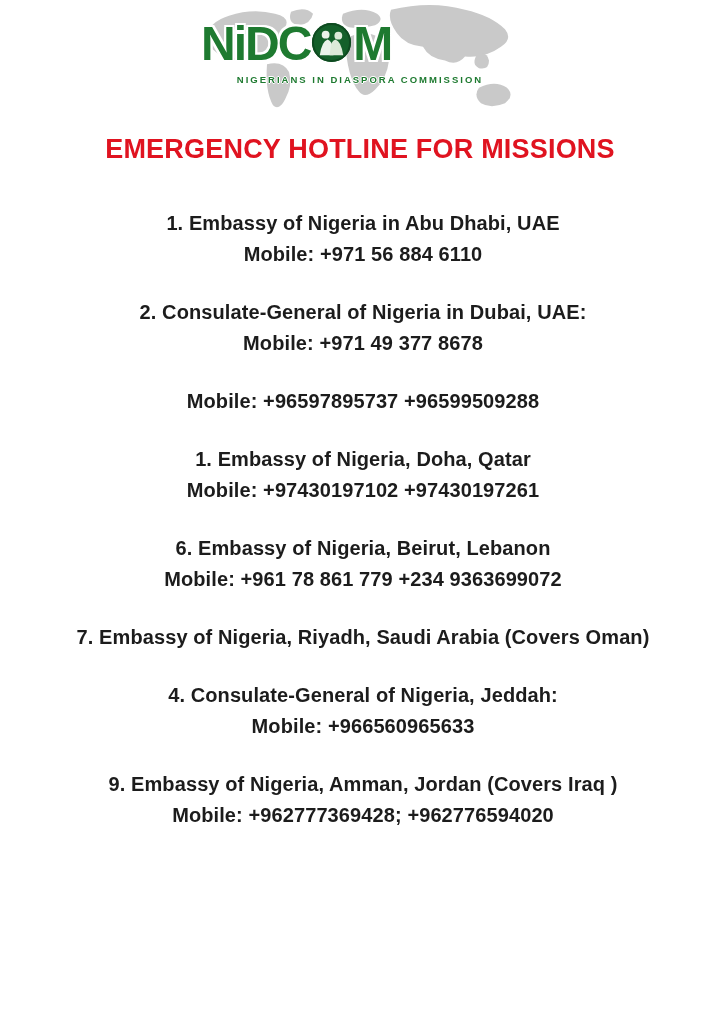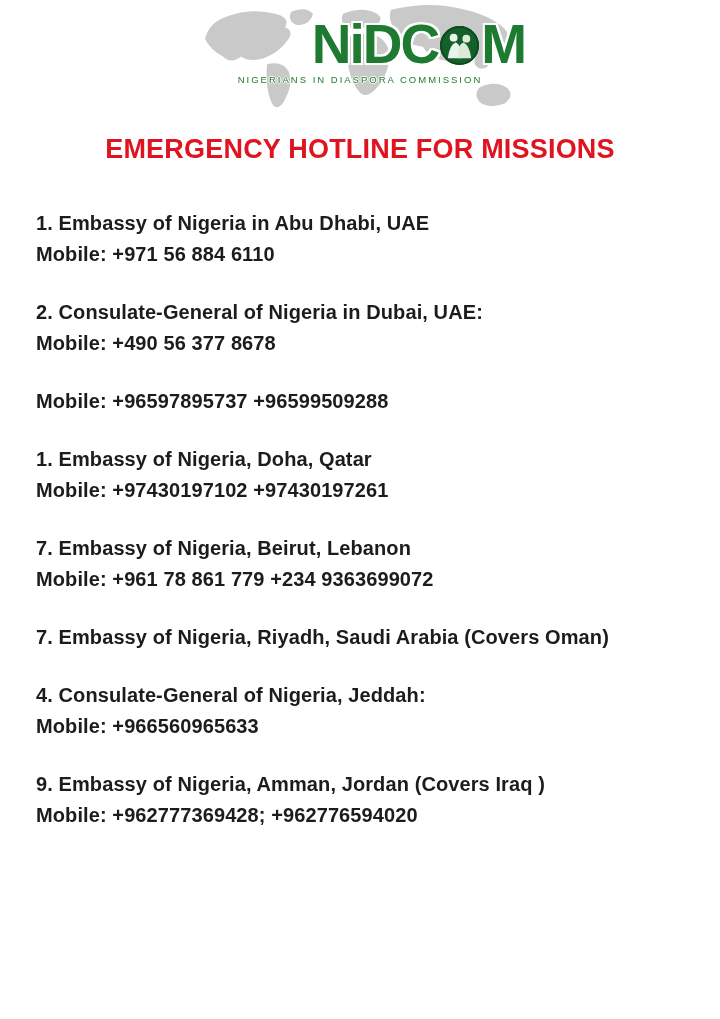--- a/index.html
+++ b/index.html
@@ -23,24 +23,24 @@
     height: 112px;
     margin: 2px auto 0 auto;
   }
   .worldmap {
     position: absolute;
     left: 0; top: 0;
     width: 100%; height: 100%;
   }
   .brand-line {
     position: absolute;
-    left: 0; top: 16px;
+    left: 6px; top: 16px;
     width: 100%;
-    text-align: right;
-    font-size: 55px;
+    text-align: left;
+    font-size: 48px;
     line-height: 52px;
     font-weight: 800;
     letter-spacing: -2px;
     color: var(--brand-green, #1e7a30);
     white-space: nowrap;
     text-shadow: -2px 0 0 #fff, 2px 0 0 #fff, 0 -2px 0 #fff, 0 2px 0 #fff,
                  -2px -2px 0 #fff, 2px 2px 0 #fff, -2px 2px 0 #fff, 2px -2px 0 #fff;
   }
   .globe {
     display: inline-block;
@@ -48,42 +48,42 @@
     vertical-align: -3px;
     margin: 0 1px;
   }
   .globe svg { display: block; width: 100%; height: 100%; }
   .tagline {
     position: absolute;
     left: 0; top: 72px;
     width: 100%;
     text-align: center;
     font-size: 9.5px;
-    font-weight: 400;
+    font-weight: 700;
     letter-spacing: 2.0px;
     color: var(--brand-green, #1e7a30);
     white-space: nowrap;
     text-shadow: -1px 0 0 #fff, 1px 0 0 #fff, 0 -1px 0 #fff, 0 1px 0 #fff;
   }
   
   .title {
     margin: 20px 0 0 0;
     height: 30px;
     text-align: center;
     font-size: 27px;
     line-height: 30px;
     font-weight: 800;
     letter-spacing: 0.2px;
     color: var(--title-red, #e01320);
   }
   
   .list {
     margin: 44px 30px 0 36px;
   }
-  .entry { margin-bottom: 27px; }
+  .entry { margin-bottom: 27px; text-align: center; }
   .entry-line {
     font-size: 20px;
     line-height: 31px;
     font-weight: 700;
     letter-spacing: 0.1px;
     color: var(--body-text, #1c1c1c);
     white-space: nowrap;
   }
 </style>
 </head>
@@ -121,31 +121,31 @@
 
   <h1 class="title">EMERGENCY HOTLINE FOR MISSIONS</h1>
 
   <main class="list">
     <section class="entry">
       <div class="entry-line">1. Embassy of Nigeria in Abu Dhabi, UAE</div>
       <div class="entry-line">Mobile: +971 56 884 6110</div>
     </section>
     <section class="entry">
       <div class="entry-line">2. Consulate-General of Nigeria in Dubai, UAE:</div>
-      <div class="entry-line">Mobile: +490 56 377 8678</div>
+      <div class="entry-line">Mobile: +971 49 377 8678</div>
     </section>
     <section class="entry">
       <div class="entry-line">Mobile: +96597895737 +96599509288</div>
     </section>
     <section class="entry">
       <div class="entry-line">1. Embassy of Nigeria, Doha, Qatar</div>
       <div class="entry-line">Mobile: +97430197102 +97430197261</div>
     </section>
     <section class="entry">
-      <div class="entry-line">7. Embassy of Nigeria, Beirut, Lebanon</div>
+      <div class="entry-line">6. Embassy of Nigeria, Beirut, Lebanon</div>
       <div class="entry-line">Mobile: +961 78 861 779 +234 9363699072</div>
     </section>
     <section class="entry">
       <div class="entry-line">7. Embassy of Nigeria, Riyadh, Saudi Arabia (Covers Oman)</div>
     </section>
     <section class="entry">
       <div class="entry-line">4. Consulate-General of Nigeria, Jeddah:</div>
       <div class="entry-line">Mobile: +966560965633</div>
     </section>
     <section class="entry">

